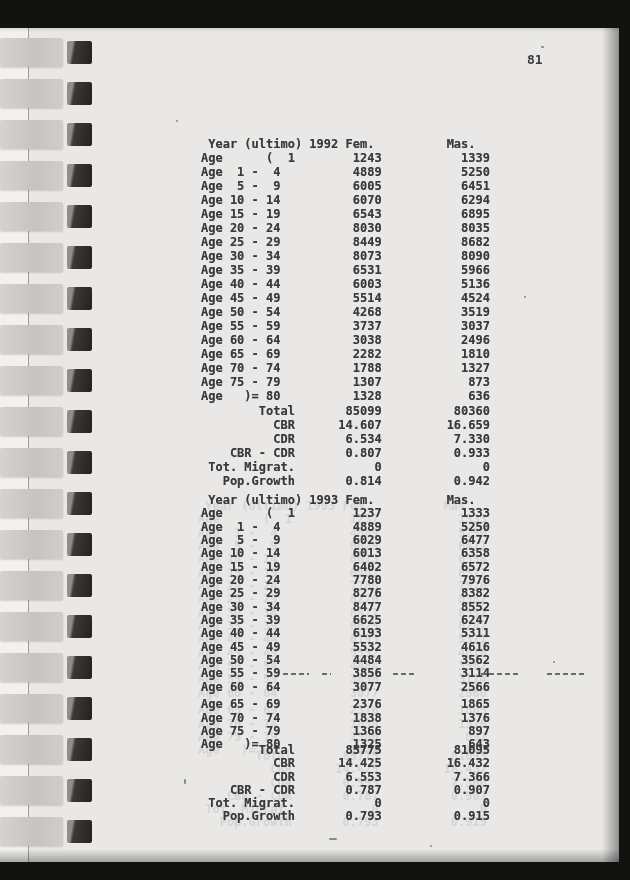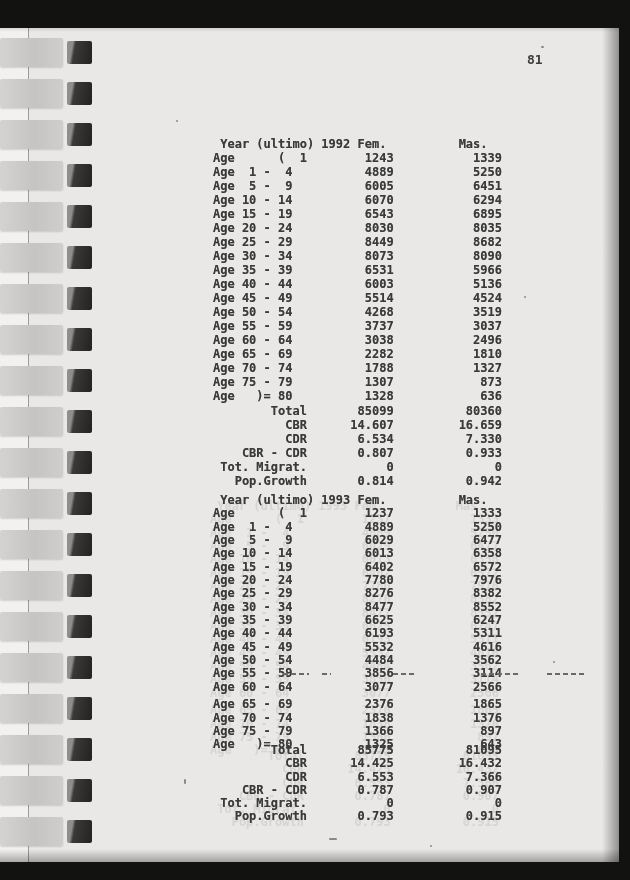--- a/index.html
+++ b/index.html
@@ -21,21 +21,21 @@
     background:linear-gradient(to bottom, rgba(0,0,0,0.10), rgba(0,0,0,0));}
   
   .left-strip{position:absolute;left:0;top:28px;width:28px;height:834px;background:#f2f1ef;}
   .page-edge-line{position:absolute;left:28px;top:28px;width:1px;height:834px;background:#9c9b99;}
   .tooth{position:absolute;left:0;width:63px;height:29px;border-radius:2px;
     background:linear-gradient(to right,#d4d3d1,#c5c4c2 55%,#cfcecc);
     box-shadow:0 1px 2px rgba(0,0,0,0.14);}
   .hole{position:absolute;left:67px;width:25px;height:23px;border-radius:2px;
     background:linear-gradient(100deg,#908f8d 0px,#8f8e8c 6px,#3a3937 9px,#232220 100%);}
   
-  .block{position:absolute;white-space:pre;margin-left:12px;}
+  .block{position:absolute;white-space:pre;}
   .ln{white-space:pre;font-weight:bold;font-size:12px;color:#3a3a3a;
       text-shadow:0 0 0.5px rgba(58,58,58,0.55);}
   .b1 .ln, .s1 .ln{line-height:14px;height:14px;}
   .b2 .ln{line-height:13.35px;height:13.35px;}
   .s2 .ln{line-height:13.3px;height:13.3px;}
   .b1{left:201px;top:137px;}
   .s1{left:201px;top:404px;text-align:right;}
   .b2{left:201px;top:494px;}
   .s2{left:201px;top:744px;}
   .ghost{opacity:0.10;transform:translate(-3px,6px);pointer-events:none;}

